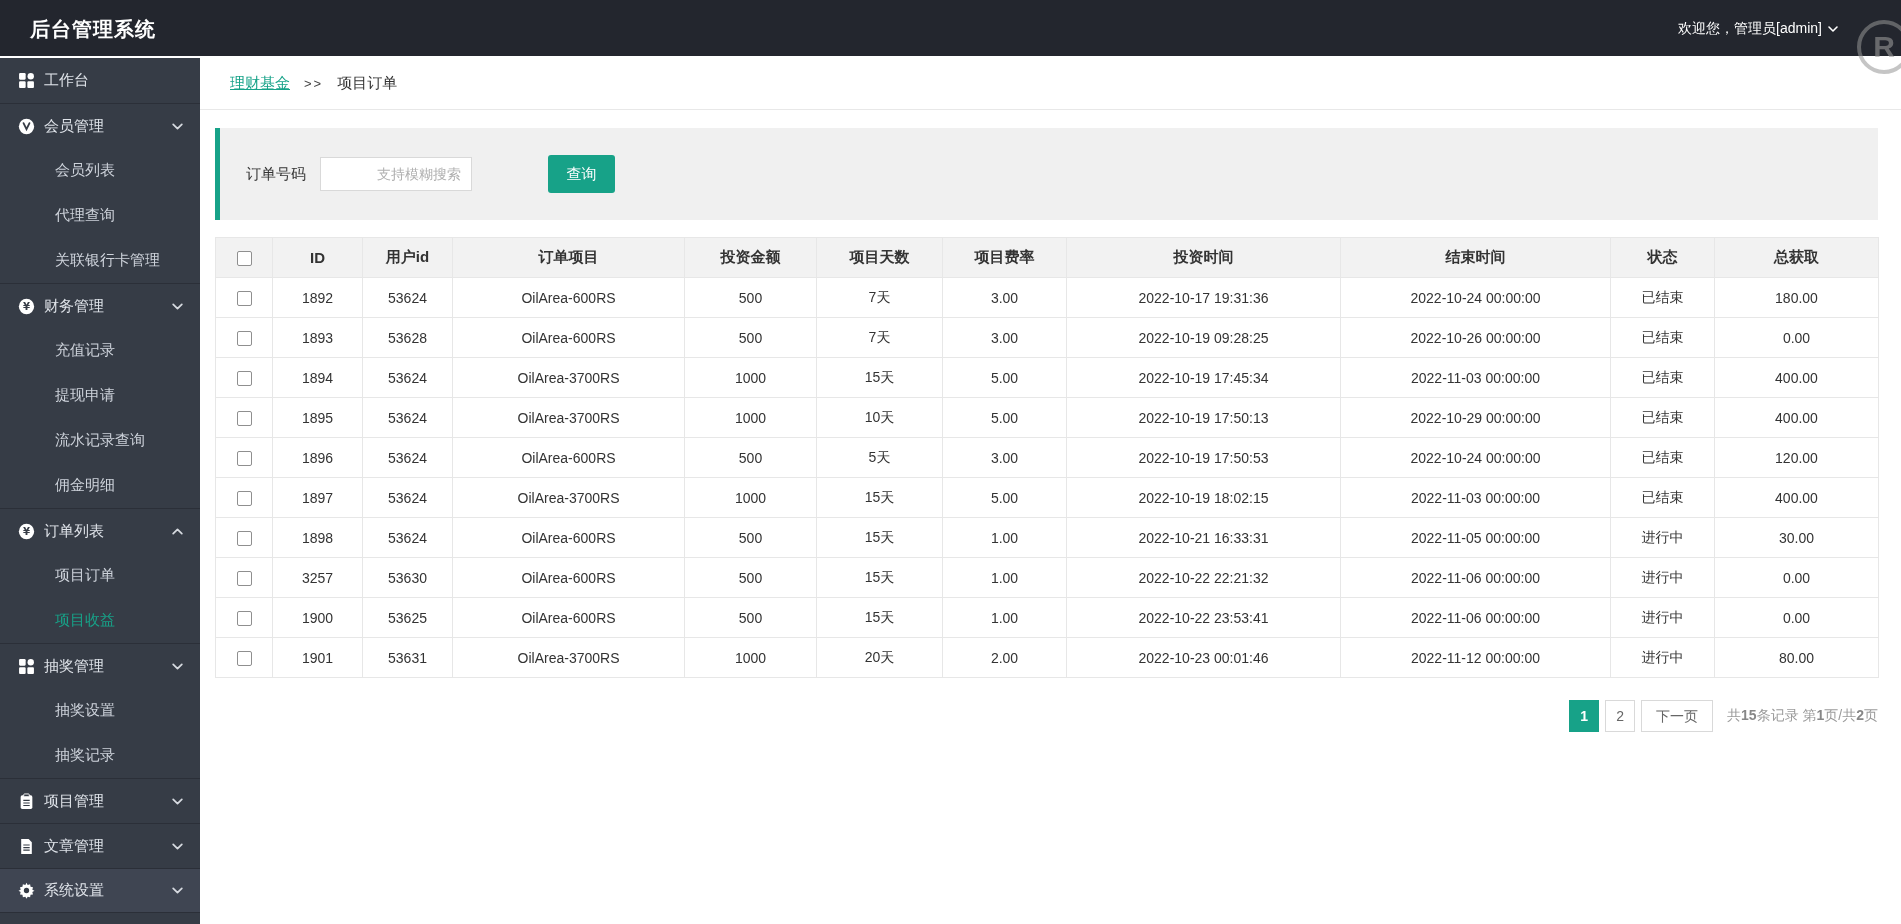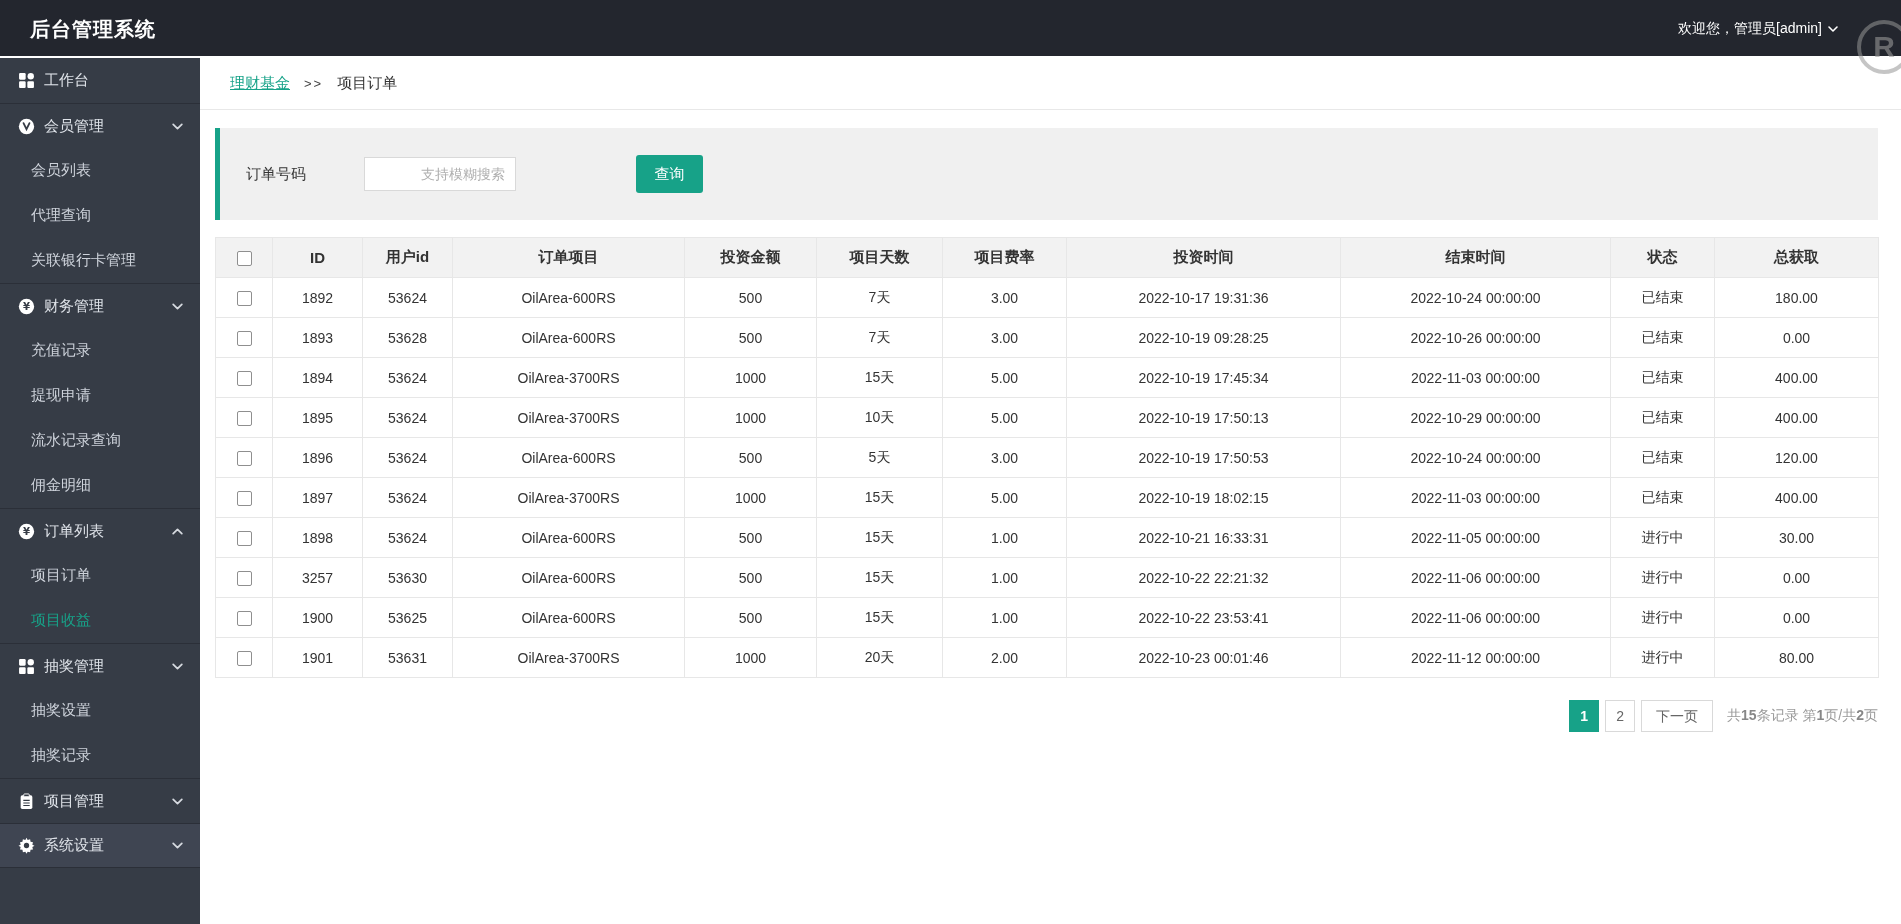--- a/index.html
+++ b/index.html
@@ -20,37 +20,37 @@
     border-radius:50%;display:flex;align-items:center;justify-content:center;color:rgba(150,150,150,.6);
     font-size:30px;font-weight:bold;z-index:9;background:transparent;}
 
   
   .sidebar{position:absolute;top:58px;left:0;bottom:0;width:200px;background:var(--sidebar-bg);z-index:4;}
   .side-item{height:45px;display:flex;align-items:center;padding:0 16px 0 18px;cursor:pointer;color:#dfe3e9;font-size:15px;}
   .side-item.top{border-top:1px solid var(--sidebar-divider);}
   .side-item.top:first-child{border-top:none;}
   .side-item:last-child{border-bottom:1px solid var(--sidebar-divider);}
   .side-item.light{background:var(--sidebar-light-bg);}
-  .side-item.sub{padding-left:31px;color:#ced3db;}
+  .side-item.sub{padding-left:31px;color:#ced3db;margin-left:24px;}
   .side-item.sub.active .s-label{color:var(--accent);}
   .s-icon{width:17px;height:17px;margin-right:9px;color:#fff;flex:none;display:inline-flex;}
   .s-icon svg{width:17px;height:17px;fill:currentColor;}
   .s-label{flex:1;white-space:nowrap;}
   .s-chevron{width:13px;height:13px;color:#d6dae0;flex:none;display:inline-flex;}
   .s-chevron svg{width:13px;height:13px;}
 
   
   .main{position:absolute;top:58px;left:200px;right:0;bottom:0;background:#fff;overflow:hidden;}
   .breadcrumb{height:52px;display:flex;align-items:center;padding-left:30px;font-size:15px;color:#333;
     border-bottom:1px solid #e8e8e8;background:#fff;}
   .breadcrumb a{color:var(--accent);text-decoration:underline;cursor:pointer;}
   .breadcrumb .sep{margin:0 14px;color:#444;letter-spacing:2px;font-size:13px;}
 
   .search-panel{margin:18px 0 0 15px;width:1663px;height:92px;background:var(--panel-bg);
-    border-left:5px solid var(--accent);display:flex;align-items:center;gap:44px;}
+    border-left:5px solid var(--accent);display:flex;align-items:center;}
   .search-panel label{margin-left:26px;font-size:15px;color:#333;}
   .search-panel input{margin-left:14px;width:152px;height:34px;border:1px solid #d9d9d9;background:#fff;
     padding:0 10px;font-size:14px;color:#333;outline:none;font-family:inherit;text-align:right;}
   .search-panel input::placeholder{color:#b0b0b0;}
   .query-btn{margin-left:76px;width:67px;height:38px;background:var(--accent);color:#fff;border:none;
     border-radius:3px;font-size:15px;cursor:pointer;font-family:inherit;}
 
   table.orders{margin:17px 0 0 15px;width:1663px;border-collapse:collapse;table-layout:fixed;}
   .orders th,.orders td{border:1px solid var(--table-border);height:40px;text-align:center;
     font-size:14px;color:var(--text);overflow:hidden;white-space:nowrap;}
@@ -211,20 +211,34 @@
   </div>
       <div class="side-item top">
     <span class="s-icon">
           <svg viewBox="0 0 16 16">
             <rect x="2.5" y="2.2" width="11" height="12.8" rx="1.5"></rect>
             <rect x="5.4" y="0.9" width="5.2" height="2.6" rx="0.8" fill="#363c46" stroke="#fff" stroke-width="0.9"></rect>
             <path d="M5 7h6M5 9.4h6M5 11.8h6" stroke="#363c46" stroke-width="1.1"></path>
           </svg>
         </span>
     <span class="s-label">项目管理</span>
+    <span class="s-chevron">
+          <svg viewBox="0 0 12 12">
+            <path d="M2 4l4 4 4-4" fill="none" stroke="currentColor" stroke-width="1.6" stroke-linecap="round" stroke-linejoin="round"></path>
+          </svg>
+        </span>
+  </div>
+      <div class="side-item top">
+    <span class="s-icon">
+          <svg viewBox="0 0 16 16">
+            <path d="M3 1h7l3 3v11H3z"></path>
+            <path d="M5 6.6h6M5 9h6M5 11.4h6" stroke="#363c46" stroke-width="1.1"></path>
+          </svg>
+        </span>
+    <span class="s-label">文章管理</span>
     <span class="s-chevron">
           <svg viewBox="0 0 12 12">
             <path d="M2 4l4 4 4-4" fill="none" stroke="currentColor" stroke-width="1.6" stroke-linecap="round" stroke-linejoin="round"></path>
           </svg>
         </span>
   </div>
       <div class="side-item top light">
     <span class="s-icon">
           <svg viewBox="0 0 16 16">
             <path d="M8 .8l1.1 2 2.3-.6.4 2.3 2.3.4-.6 2.3 2 1.1-2 1.1.6 2.3-2.3.4-.4 2.3-2.3-.6-1.1 2-1.1-2-2.3.6-.4-2.3-2.3-.4.6-2.3-2-1.1 2-1.1-.6-2.3 2.3-.4.4-2.3 2.3.6z"></path>

